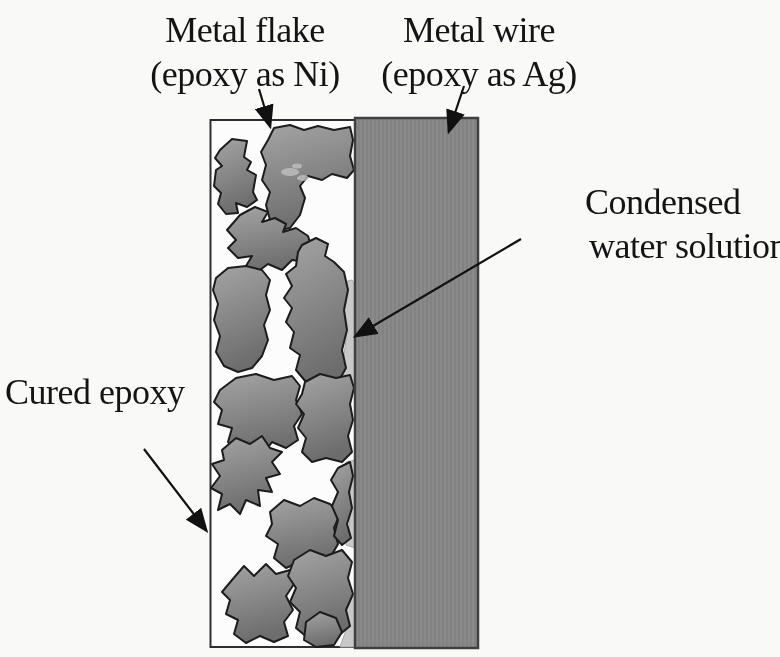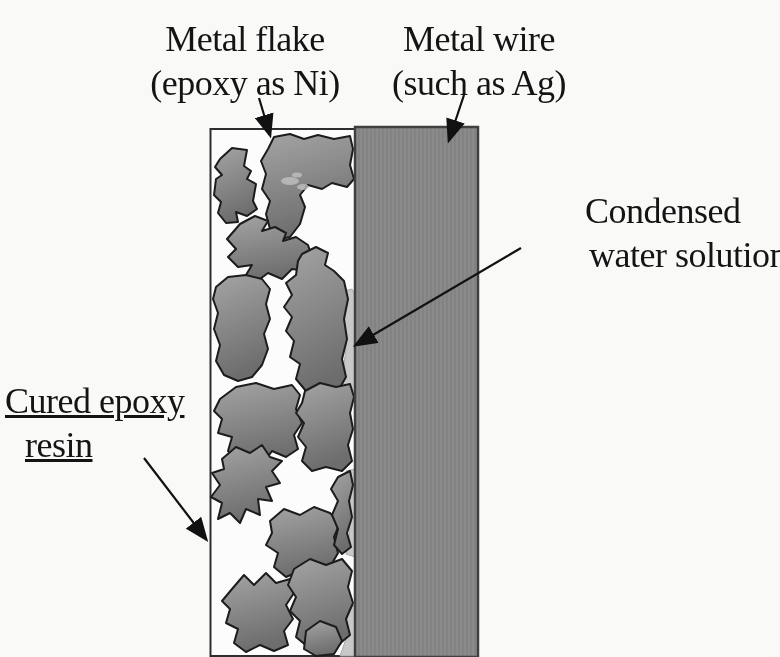--- a/index.html
+++ b/index.html
@@ -18,37 +18,36 @@
   html,body{margin:0;padding:0;}
   body{
     width:780px;height:657px;
     background:var(--background);
     font-family:"Liberation Serif","DejaVu Serif",serif;
     overflow:hidden;
   }
   .figure{
     position:relative;width:780px;height:500px;
     background:var(--background);
-    margin-top:9px;
   }
   .figure svg{position:absolute;left:0;top:0;}
   .label{
     position:absolute;
     color:var(--text-color);
     font-size:36px;line-height:44px;
     letter-spacing:-0.5px;
     white-space:nowrap;
   }
   .label span{display:block;}
   .label-center{text-align:center;}
   .lbl-metal-flake{left:140px;top:8px;width:210px;}
   .lbl-metal-wire{left:374px;top:8px;width:210px;}
   .lbl-condensed{left:585px;top:180px;}
   .lbl-condensed .line2{padding-left:4px;}
-  .lbl-cured{left:5px;top:370px;text-decoration:underline;}
+  .lbl-cured{left:5px;top:370px;}
   .lbl-cured .line2{padding-left:20px;}
 
   .epoxy-rect{fill:var(--epoxy-fill);stroke:#2e2e2e;stroke-width:2;}
   .flake{fill:url(#flakeGrad);stroke:var(--flake-outline);stroke-width:2;stroke-linejoin:round;}
   .water{fill:var(--water-fill);stroke:#a9a9a9;stroke-width:1;}
   .wire-rect{fill:url(#wireStripes);stroke:var(--wire-outline);stroke-width:2.5;}
   .leader{stroke:var(--line-color);stroke-width:2.2;fill:none;}
   .speckle{fill:#c4c4c4;opacity:0.75;stroke:none;}
 </style>
 </head>
@@ -108,26 +107,25 @@
     </g>
   </svg>
 
   <div class="label label-center lbl-metal-flake">
     <span class="line1">Metal flake</span>
     <span class="line2">(epoxy as Ni)</span>
   </div>
 
   <div class="label label-center lbl-metal-wire">
     <span class="line1">Metal wire</span>
-    <span class="line2">(such as Ag)</span>
+    <span class="line2">(epoxy as Ag)</span>
   </div>
 
   <div class="label lbl-condensed">
     <span class="line1">Condensed</span>
     <span class="line2">water solution</span>
   </div>
 
   <div class="label lbl-cured">
     <span class="line1">Cured epoxy</span>
-    <span class="line2">resin</span>
   </div>
 
 </div>
 
 </body></html>

